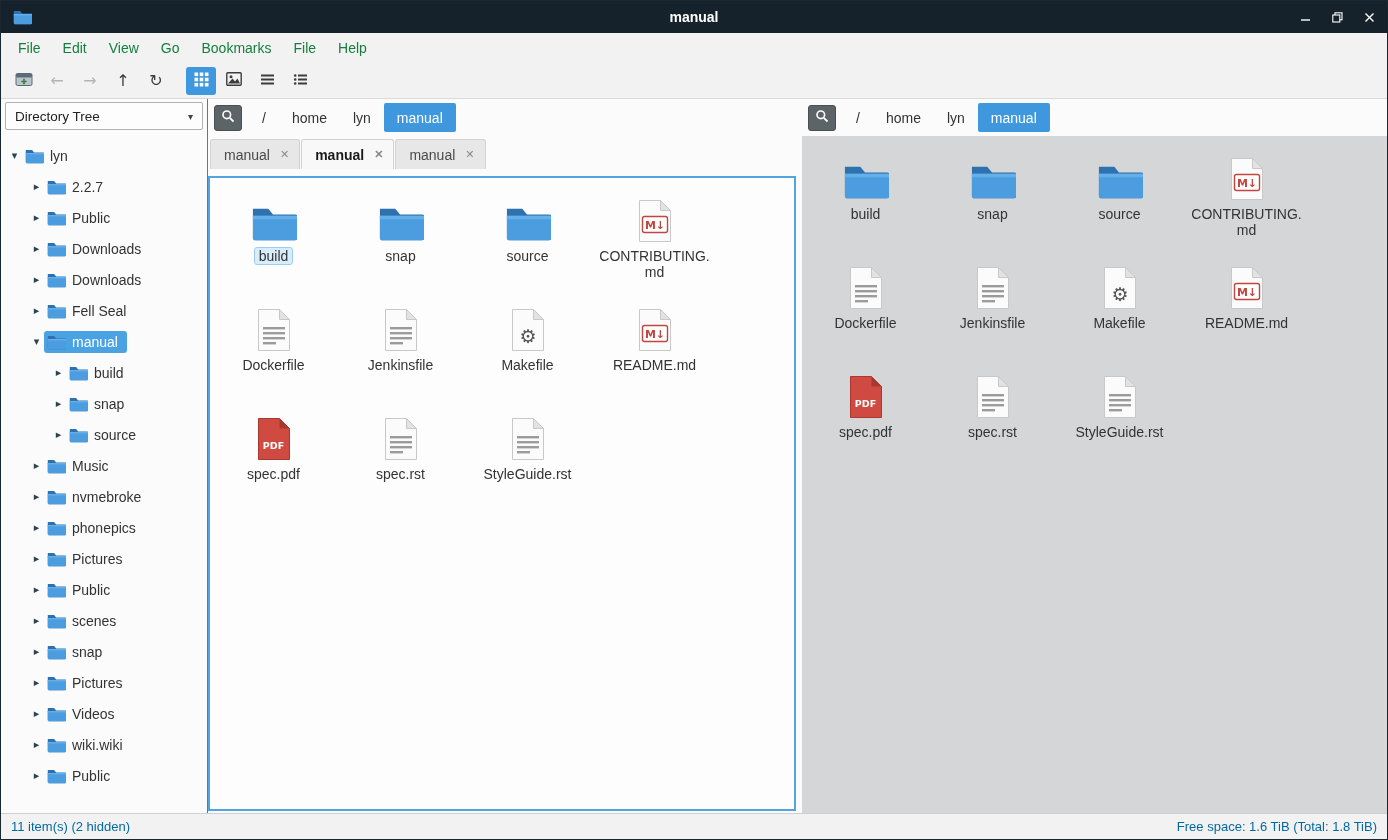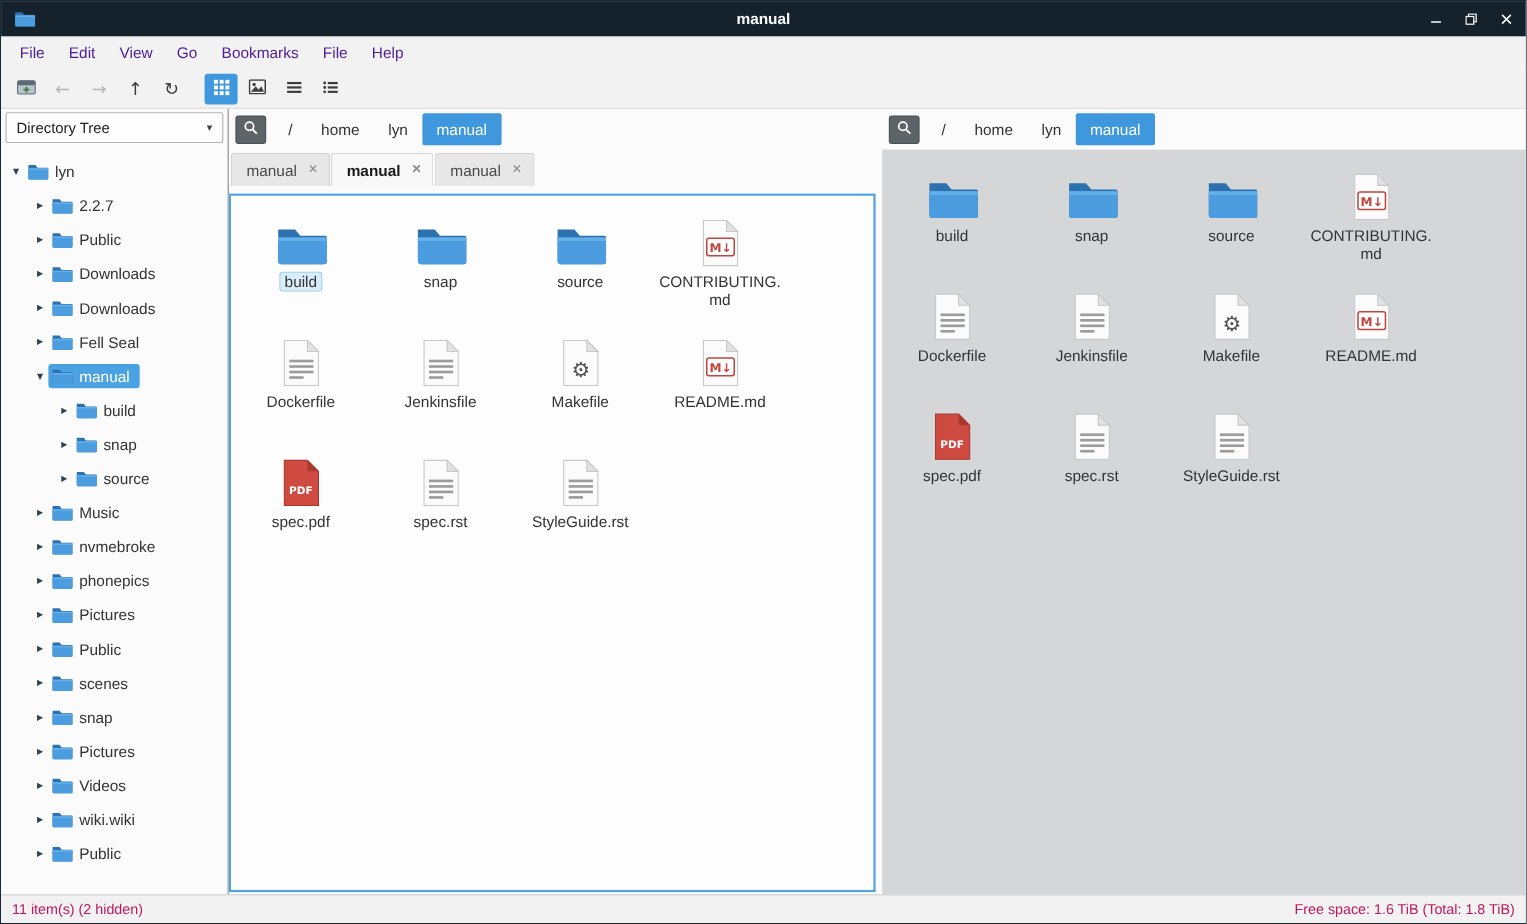--- a/index.html
+++ b/index.html
@@ -9,21 +9,21 @@
 
   
   .titlebar { height:32px; min-height:32px; background:#15222c; display:flex; align-items:center; padding:0 12px; position:relative; }
   .app-icon { width:20px; height:17px; display:flex; align-items:center; z-index:1; }
   .title { position:absolute; left:0; right:0; text-align:center; color:#ffffff; font-size:14px; font-weight:bold; }
   .win-controls { margin-left:auto; display:flex; gap:20px; z-index:1; align-items:center; }
   .wc { display:flex; align-items:center; justify-content:center; width:12px; height:12px; cursor:default; }
 
   
   .menubar { height:30px; min-height:30px; background:#f2f2f2; display:flex; align-items:center; padding-left:6px; }
-  .menu-item { padding:0 11px; font-size:14px; color:#4c1d95; line-height:30px; }
+  .menu-item { padding:0 11px; font-size:14px; color:#15803d; line-height:30px; }
 
   
   .toolbar { height:36px; min-height:36px; background:#f2f2f2; border-bottom:1px solid #dadada; display:flex; align-items:center; padding-left:8px; gap:3px; }
   .tool-btn { width:30px; height:28px; border:none; background:transparent; border-radius:3px; display:flex; align-items:center; justify-content:center; color:#3c3c3c; }
   .tool-btn.disabled { color:#b5b5b5; }
   .tool-btn.active { background:#3f97dd; color:#ffffff; }
   .tool-btn.group-start { margin-left:12px; }
   .glyph { font-size:16px; line-height:1; font-family:"DejaVu Sans", sans-serif; }
 
   
@@ -56,21 +56,21 @@
   .fileview-left { flex:1; margin:7px 6px 2px 0; border:2px solid #52a4e0; background:#fdfdfd; }
   .fileview-right { flex:1; background:#d5d6d8; }
 
   .grid { display:flex; flex-wrap:wrap; align-content:flex-start; padding-top:12px; }
   .file-item { width:127px; height:109px; display:flex; flex-direction:column; align-items:center; }
   .file-icon { height:50px; display:flex; align-items:flex-end; justify-content:center; margin-top:3px; }
   .file-label { margin-top:5px; font-size:14px; line-height:1.15; color:#333; text-align:center; white-space:pre-line; max-width:122px; overflow-wrap:anywhere; }
   .file-item.focused .file-label { background:#d9ecfa; outline:1px solid #9ccdf0; border-radius:2px; padding:0 4px; }
 
   
-  .statusbar { height:26px; min-height:26px; background:#f2f2f2; border-top:1px solid #cfcfcf; display:flex; align-items:center; justify-content:space-between; padding:0 10px; font-size:13px; color:#be185d; }
+  .statusbar { height:26px; min-height:26px; background:#f2f2f2; border-top:1px solid #cfcfcf; display:flex; align-items:center; justify-content:space-between; padding:0 10px; font-size:13px; color:#0369a1; }
 </style>
 </head>
 <body>
 
 <div class="window">
 
   <div class="titlebar">
     <span class="app-icon" id="app-icon">
         <svg width="19" height="16" viewBox="0 0 48 40">
           <path d="M2 5 h16 l5 6 h23 a2.5 2.5 0 0 1 2.5 2.5 V35 a3 3 0 0 1 -3 3 H5 a3 3 0 0 1 -3 -3 Z" fill="#2d72ae"></path>

